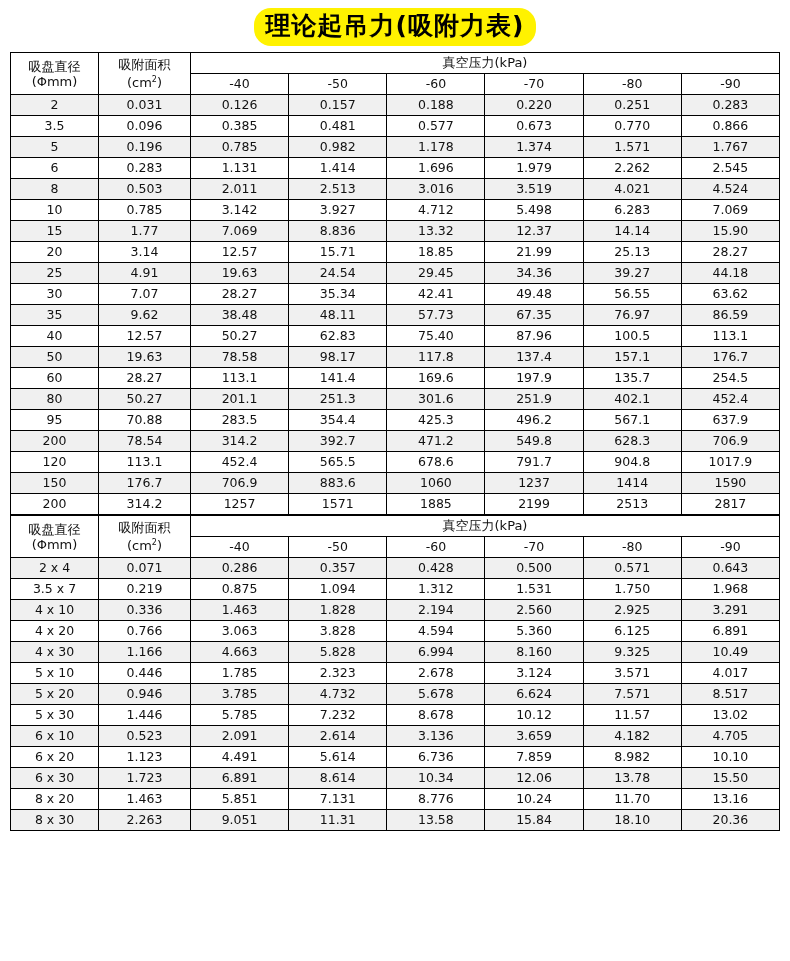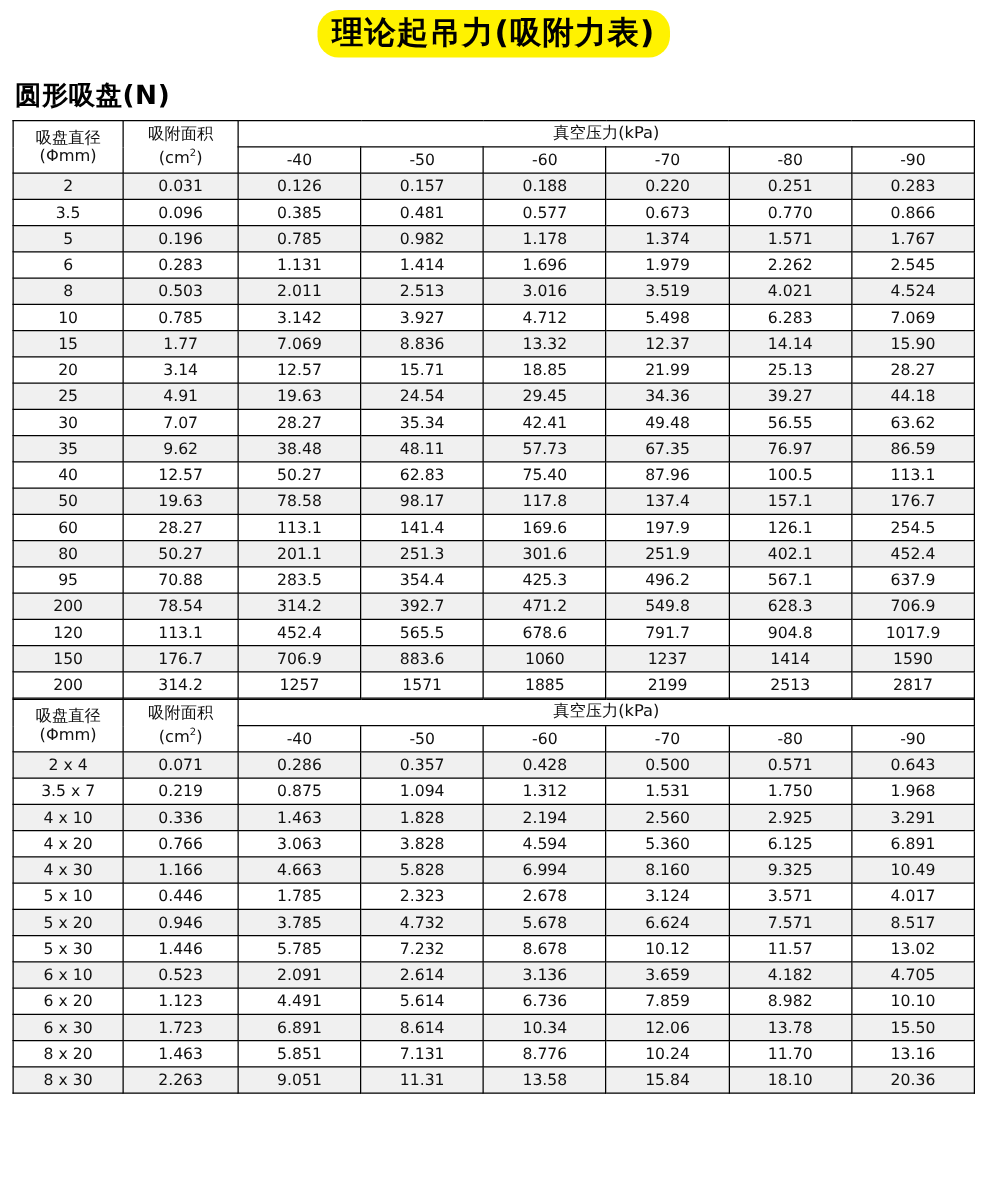--- a/index.html
+++ b/index.html
@@ -125,21 +125,20 @@
 </head>
 <body>
 
 <div class="page">
 
 
   <div class="title-wrap">
     <span class="title">理论起吊力(吸附力表)</span>
   </div>
 
-  <div class="section-heading">圆形吸盘(N)</div>
   <table class="data">
     <colgroup>
       <col class="col-dia">
         <col class="col-area">
       <col>
         <col>
         <col>
         <col>
         <col>
         <col>
@@ -296,21 +295,21 @@
           <td>157.1</td>
           <td>176.7</td>
         </tr>
         <tr class="row-norm">
           <td>60</td>
           <td>28.27</td>
           <td>113.1</td>
           <td>141.4</td>
           <td>169.6</td>
           <td>197.9</td>
-          <td>126.1</td>
+          <td>135.7</td>
           <td>254.5</td>
         </tr>
         <tr class="row-alt">
           <td>80</td>
           <td>50.27</td>
           <td>201.1</td>
           <td>251.3</td>
           <td>301.6</td>
           <td>251.9</td>
           <td>402.1</td>

